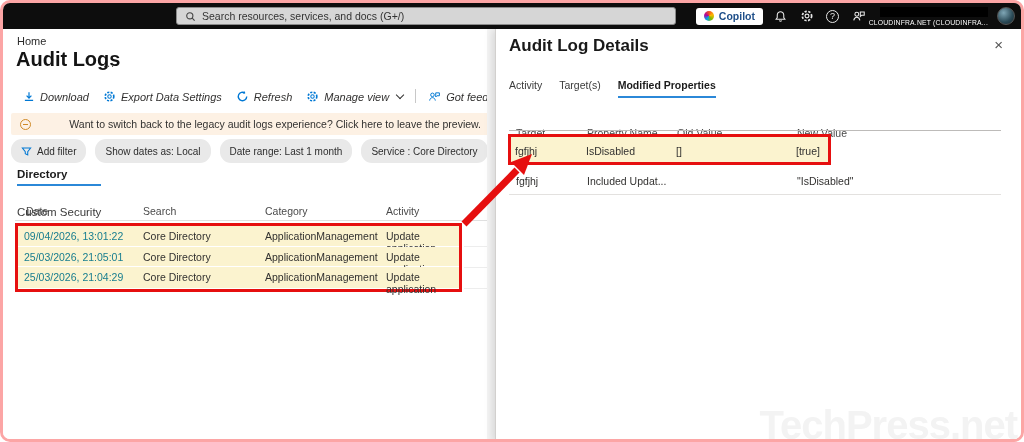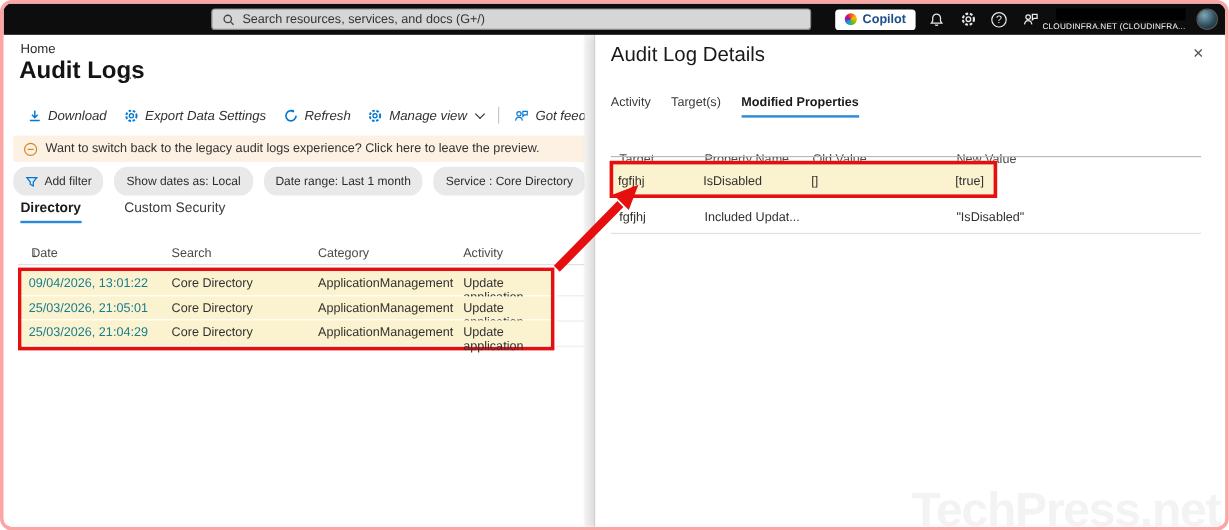--- a/index.html
+++ b/index.html
@@ -30,44 +30,44 @@
   .crumb{position:absolute;left:14px;top:6px;font-size:11px;color:#2b2b2b;cursor:pointer;}
   .title{position:absolute;left:13px;top:19px;font-size:20px;font-weight:bold;color:#141414;}
   .dots{position:absolute;left:100px;top:28px;font-size:11px;color:#5a5a5a;letter-spacing:1px;}
   .toolbar{position:absolute;left:13px;top:56px;display:flex;align-items:flex-end;height:18px;font-style:italic;}
   .tool{display:flex;align-items:center;gap:5px;font-size:11px;color:#323130;padding:0 7px;cursor:pointer;white-space:nowrap;}
   .tool svg{display:block;}
   .tdivider{width:1px;height:14px;background:#c8c8c8;margin:0 5px;}
   .chev{width:6px;height:6px;border-right:1.4px solid #323130;border-bottom:1.4px solid #323130;
         transform:rotate(45deg);margin:-3px 0 0 3px;}
   .banner{position:absolute;left:8px;top:84px;width:479px;height:22px;background:#fdf1e4;border-radius:2px;
-          display:flex;align-items:center;gap:7px;padding:0 9px;font-size:10.5px;color:#323130;}
+          display:flex;align-items:center;gap:7px;padding:0 9px;font-size:10.5px;color:#323130;justify-content:space-between;}
   .minus-ic{width:11px;height:11px;border:1.3px solid #cf8a27;border-radius:50%;position:relative;flex:none;}
   .minus-ic::after{content:"";position:absolute;left:2px;right:2px;top:4px;height:1.3px;background:#cf8a27;}
   .pills{position:absolute;left:8px;top:110px;display:flex;gap:9px;}
   .pill{height:21px;background:#e9e9e9;border-radius:11px;display:flex;align-items:center;gap:5px;
         padding:12px 10px;font-size:10px;color:#2d2d2d;white-space:nowrap;cursor:pointer;}
-  .tabs{position:absolute;left:14px;top:139px;display:flex;gap:36px;font-size:11.5px;color:#3b3b3b;}
+  .tabs{position:absolute;left:14px;top:139px;display:flex;gap:20px;font-size:11.5px;color:#3b3b3b;flex-direction:column;}
   .tab{cursor:pointer;padding-bottom:6px;position:relative;}
   .tab.active{color:#1b1b1b;font-weight:bold;}
   .tab.active::after{content:"";position:absolute;left:0;right:0;bottom:0;height:2.5px;background:#2b88d8;}
   .thead{position:absolute;top:176px;left:0;width:490px;font-size:10.5px;color:#4a4a4a;}
   .thead span{position:absolute;top:0;cursor:pointer;}
   .thead-line{position:absolute;top:191px;left:12px;width:476px;height:1px;background:#e0e0e0;}
   .rowsbox{position:absolute;left:12px;top:194px;width:447px;height:69px;border:3.5px solid #e60f0f;z-index:12;}
   .yrow{position:relative;height:20.6px;background:#fbf3cf;border-bottom:1.4px solid #fff;font-size:10.5px;cursor:pointer;}
   .yrow:last-child{border-bottom:none;padding-left:36px;}
   .yrow span{position:absolute;top:4px;color:#323130;}
   .yrow .dt{color:#177d8f;}
   .stub-line{position:absolute;left:461px;width:27px;height:1px;background:#ededed;}
   .gapstrip{position:absolute;left:484px;top:26px;width:10px;height:413px;background:#f5f5f5;}
   
   .panel{position:absolute;left:492px;top:26px;width:526px;height:413px;background:#fff;
          border-left:1px solid #d2d0ce;box-shadow:-3px 0 8px rgba(0,0,0,.12);z-index:10;}
-  .p-title{position:absolute;left:13px;top:7px;font-size:17px;font-weight:normal;color:#191919;}
+  .p-title{position:absolute;left:13px;top:7px;font-size:17px;font-weight:bold;color:#191919;}
   .p-close{position:absolute;right:18px;top:8px;font-size:15px;color:#555;cursor:pointer;line-height:1;}
   .p-tabs{position:absolute;left:13px;top:50px;display:flex;gap:17px;font-size:10.5px;color:#3b3b3b;}
   .p-tab{cursor:pointer;padding-bottom:7px;position:relative;}
   .p-tab.active{font-weight:bold;color:#1b1b1b;}
   .p-tab.active::after{content:"";position:absolute;left:0;right:0;bottom:0;height:2.5px;background:#2b88d8;}
   .p-thead{position:absolute;top:86px;left:0;width:100%;font-size:10.5px;color:#4a4a4a;}
   .p-thead span{position:absolute;top:12px;cursor:pointer;}
   .p-headline{position:absolute;top:101px;left:13px;width:492px;height:1px;background:#bdbbb9;}
   .p-row1{position:absolute;left:12px;top:105px;width:323px;height:31px;border:3.5px solid #e60f0f;
           background:#fbf3cf;font-size:10.5px;z-index:12;cursor:pointer;}

